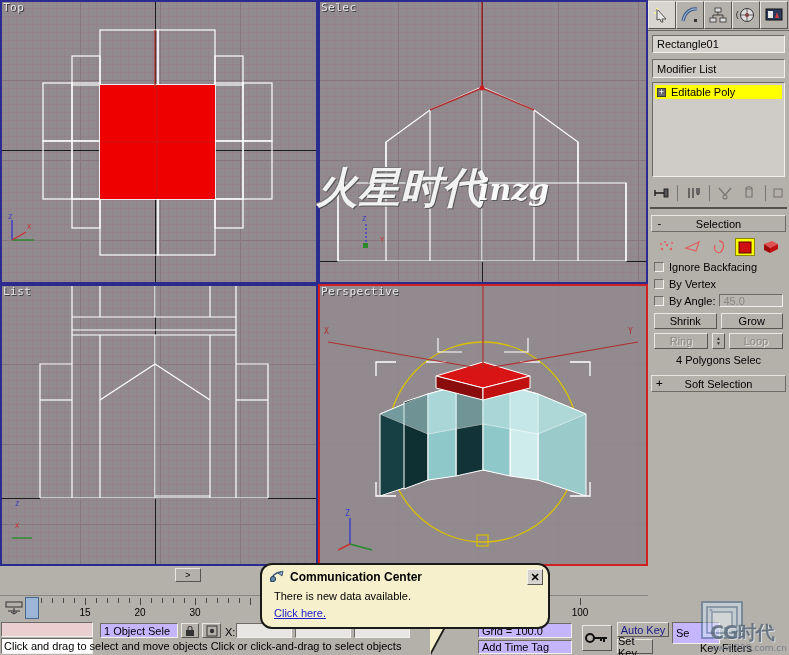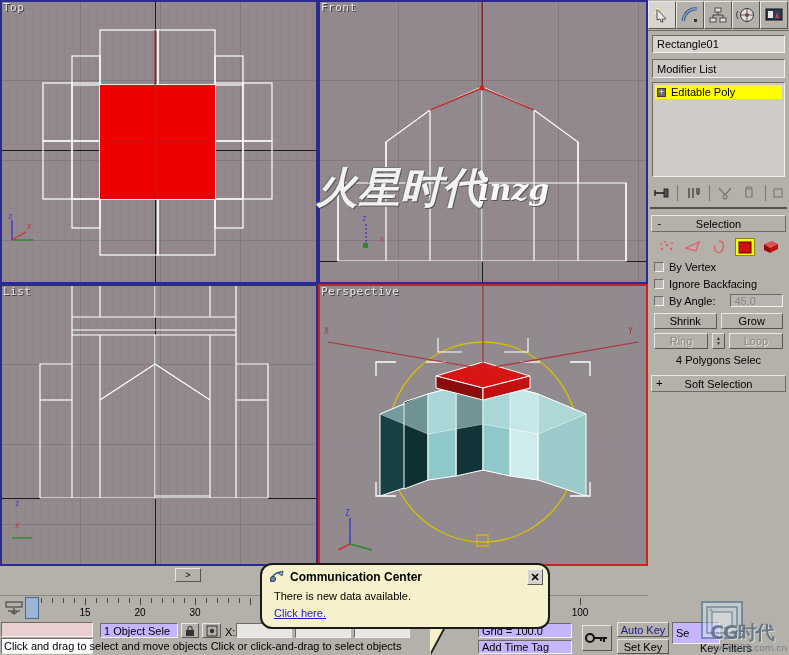--- a/index.html
+++ b/index.html
@@ -94,21 +94,21 @@
   .rollout-body{padding:4px 3px 3px 3px;}
 
   .sublvl{display:flex;align-items:center;justify-content:center;gap:6px;height:22px;}
   .sublvl .so{width:20px;height:18px;display:flex;align-items:center;justify-content:center;}
   .sublvl .so.sel{background:#ffff00;border:1px solid #8a8a00;box-sizing:border-box;}
 
   .cbrow{display:flex;align-items:center;height:17px;color:#000;font-size:11px;}
   .cbox{width:10px;height:10px;background:#b9b6b1;margin-right:5px;
     border-top:1px solid #6e6a66;border-left:1px solid #6e6a66;
     border-right:1px solid #f2f0ec;border-bottom:1px solid #f2f0ec;box-sizing:border-box;}
-  .spin{flex:1;height:13px;margin-left:15px;background:#b9b6b1;color:#8a8782;
+  .spin{flex:1;height:13px;margin-left:4px;background:#b9b6b1;color:#8a8782;
     border-top:1px solid #6e6a66;border-left:1px solid #6e6a66;
     border-right:1px solid #f2f0ec;border-bottom:1px solid #f2f0ec;
     display:flex;align-items:center;padding-left:3px;font-size:11px;box-sizing:border-box;}
 
   .btnrow{display:flex;gap:4px;margin-top:4px;}
   .mbtn{flex:1;height:16px;background:#b4b0aa;color:#000;font-size:11px;
     display:flex;align-items:center;justify-content:center;
     border-top:1px solid #e9e7e3;border-left:1px solid #e9e7e3;
     border-right:1px solid #595652;border-bottom:1px solid #595652;box-sizing:border-box;}
   .mbtn.dis{color:#8a8782;text-shadow:1px 1px 0 #e4e1dd;text-align:center;}
@@ -269,21 +269,21 @@
       </svg>
       <div class="tripod" style="left:40px;bottom:30px;">
         <svg width="34" height="36" viewBox="0 0 34 36">
           <line x1="8" y1="30" x2="8" y2="6" stroke="#3a3acc" stroke-width="1.3" stroke-dasharray="2 2"></line>
           <text x="4" y="5" fill="#3a3acc" font-size="7" font-family="monospace">Z</text>
           <rect x="5" y="27" width="5" height="5" fill="#2a8a2a"></rect>
           <text x="22" y="26" fill="#cc3030" font-size="7" font-family="monospace">Y</text>
         </svg>
       </div>
 
-      <div class="vp-label">Front</div>
+      <div class="vp-label">Selec</div>
       <div class="vp-border"></div>
     </div>
 
     <div class="vp inactive" id="vp-left">
       <div class="grid"></div>
       <div class="axis-h" style="top:214px;"></div>
       <div class="axis-v" style="left:155px;"></div>
       <svg class="wire" viewBox="0 0 318 282">
         <g stroke="#ffffff" stroke-width="1.2" fill="none">
           <line x1="72" y1="0" x2="72" y2="33"></line>
@@ -508,25 +508,25 @@
             <svg width="18" height="16" viewBox="0 0 18 16">
               <polygon points="2,5 10,2 16,5 8,9" fill="#e05050"></polygon>
               <polygon points="2,5 8,9 8,14 2,11" fill="#a00808"></polygon>
               <polygon points="8,9 16,5 16,10 8,14" fill="#c01010"></polygon>
             </svg>
           </div>
         </div>
 
         <div class="cbrow">
           <span class="cbox"></span>
-          <span>By Vertex</span>
+          <span>Ignore Backfacing</span>
         </div>
         <div class="cbrow">
           <span class="cbox"></span>
-          <span>Ignore Backfacing</span>
+          <span>By Vertex</span>
         </div>
         <div class="cbrow">
           <span class="cbox"></span>
           <span>By Angle:</span>
           <span class="spin">45.0</span>
         </div>
 
         <div class="btnrow">
           <div class="mbtn">Shrink</div>
           <div class="mbtn">Grow</div>
@@ -629,21 +629,21 @@
     <div class="sbtxt" style="left:4px;top:19px;width:470px;overflow:hidden;white-space:nowrap;">Click and drag to select and move objects  Click or click-and-drag to select objects</div>
 
     <div class="sbbtn" style="left:582px;top:4px;width:30px;height:26px;">
       <svg width="24" height="14" viewBox="0 0 24 14">
         <circle cx="5" cy="7" r="4" fill="none" stroke="#111" stroke-width="2"></circle>
         <path d="M9 7 L22 7 M19 7 L19 11 M16 7 L16 10" stroke="#111" stroke-width="2" fill="none"></path>
       </svg>
     </div>
 
     <div class="sbbtn" style="left:617px;top:1px;width:52px;height:15px;color:#1a1a8a;">Auto Key</div>
-    <div class="sbbtn" style="left:617px;top:18px;width:52px;height:15px;">Set Key</div>
+    <div class="sbbtn" style="left:617px;top:18px;width:36px;height:15px;">Set Key</div>
     <div class="sbfield" style="left:672px;top:1px;width:48px;height:22px;">Se</div>
     <div class="sbtxt" style="left:700px;top:21px;">Key Filters</div>
   </div>
 
   <div id="logobox">
     <svg width="46" height="42" viewBox="0 0 46 42">
       <rect x="2" y="2" width="40" height="36" fill="#cfe4f2" stroke="#4a6a8a" stroke-width="2"></rect>
       <rect x="7" y="7" width="30" height="26" fill="none" stroke="#4a6a8a" stroke-width="1.5"></rect>
       <rect x="12" y="12" width="20" height="16" fill="#eaf4fb" stroke="#4a6a8a" stroke-width="1.2"></rect>
       <circle cx="11" cy="10" r="1.6" fill="#7a9ab8"></circle>

